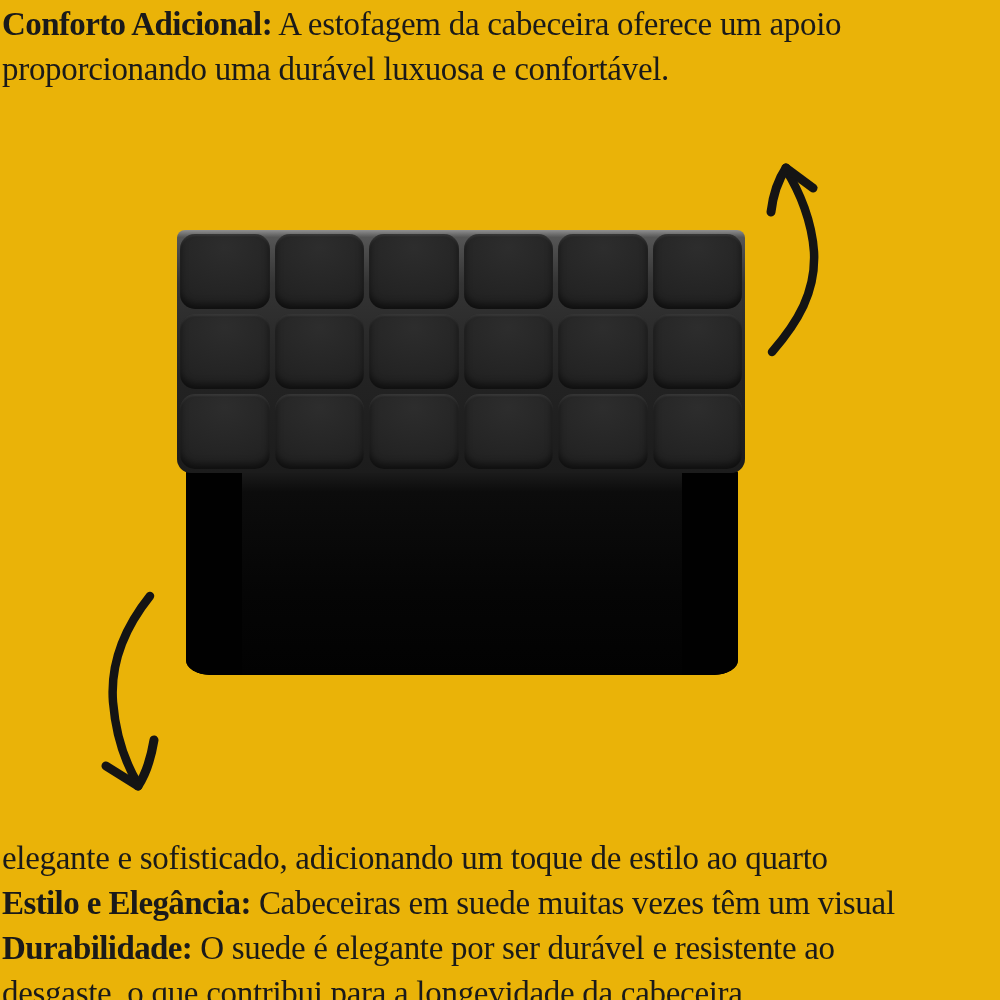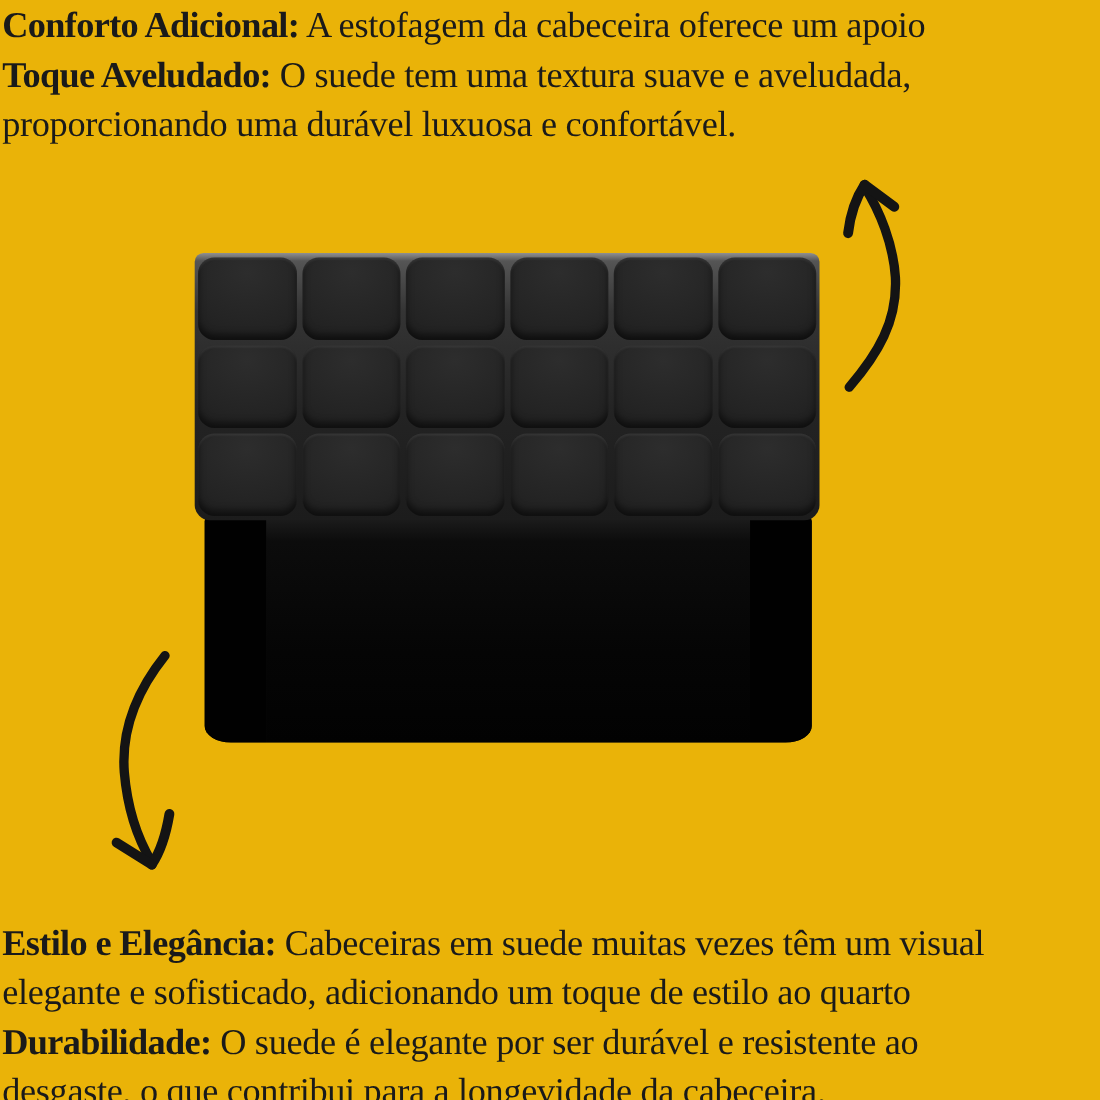--- a/index.html
+++ b/index.html
@@ -90,24 +90,20 @@
 <body>
 
 <div id="canvas">
 
   <div id="top-text" class="text-block">
     <div class="tline">
       <strong>Conforto Adicional:</strong>
       <span>A estofagem da cabeceira oferece um apoio</span>
     </div>
     <div class="tline">
-      <strong>Toque Aveludado:</strong>
-      <span>O suede tem uma textura suave e aveludada,</span>
-    </div>
-    <div class="tline">
       <span>proporcionando uma durável luxuosa e confortável.</span>
     </div>
   </div>
 
   <div id="headboard">
     <div class="tufted-panel">
 
     <div class="cushion"></div>
         <div class="cushion"></div>
         <div class="cushion"></div>
@@ -141,25 +137,25 @@
   </svg>
 
   <svg id="arrow-down" class="arrow-svg" viewBox="0 0 70 210">
     <path class="arrow-stroke" stroke-width="8.5" d="M 52 8 C 28 38 12 74 15 114 C 18 150 28 176 40 196"></path>
     <path class="arrow-stroke" stroke-width="9" d="M 56 152 C 53 170 48 186 40 198"></path>
     <path class="arrow-stroke" stroke-width="9" d="M 40 198 L 8 178"></path>
   </svg>
 
   <div id="bottom-text" class="text-block">
     <div class="tline">
+      <span>elegante e sofisticado, adicionando um toque de estilo ao quarto</span>
+    </div>
+    <div class="tline">
       <strong>Estilo e Elegância:</strong>
       <span>Cabeceiras em suede muitas vezes têm um visual</span>
-    </div>
-    <div class="tline">
-      <span>elegante e sofisticado, adicionando um toque de estilo ao quarto</span>
     </div>
     <div class="tline">
       <strong>Durabilidade:</strong>
       <span>O suede é elegante por ser durável e resistente ao</span>
     </div>
     <div class="tline">
       <span>desgaste, o que contribui para a longevidade da cabeceira.</span>
     </div>
   </div>
 

